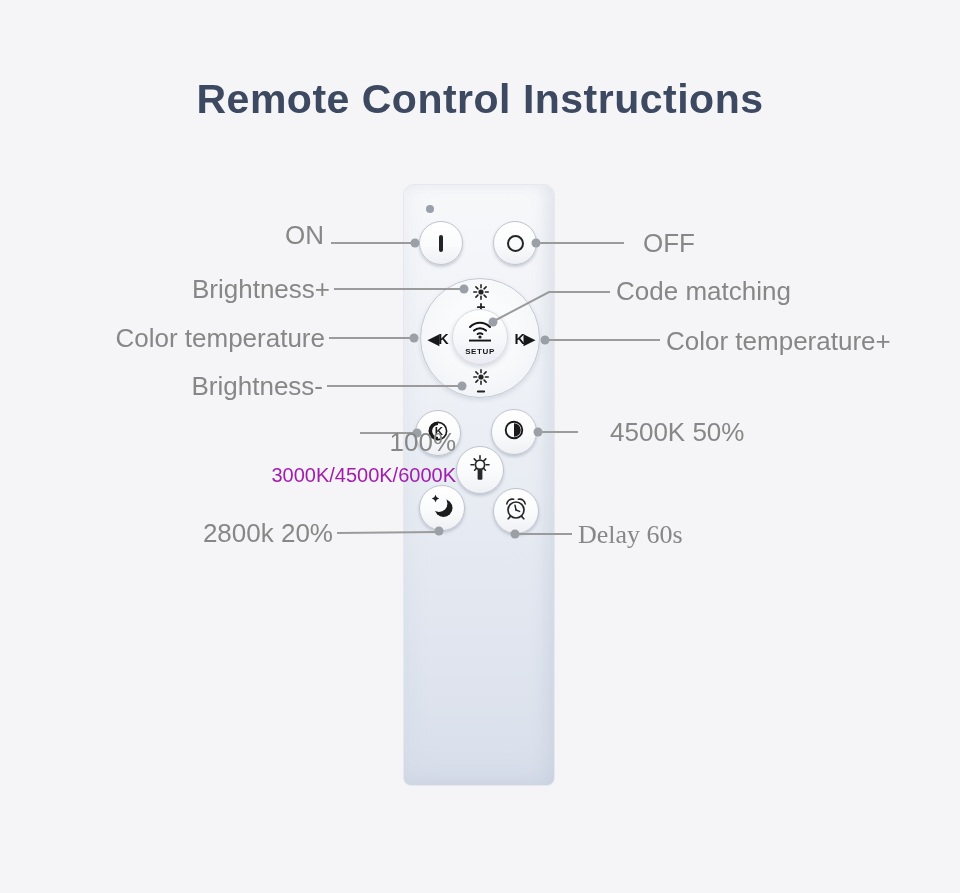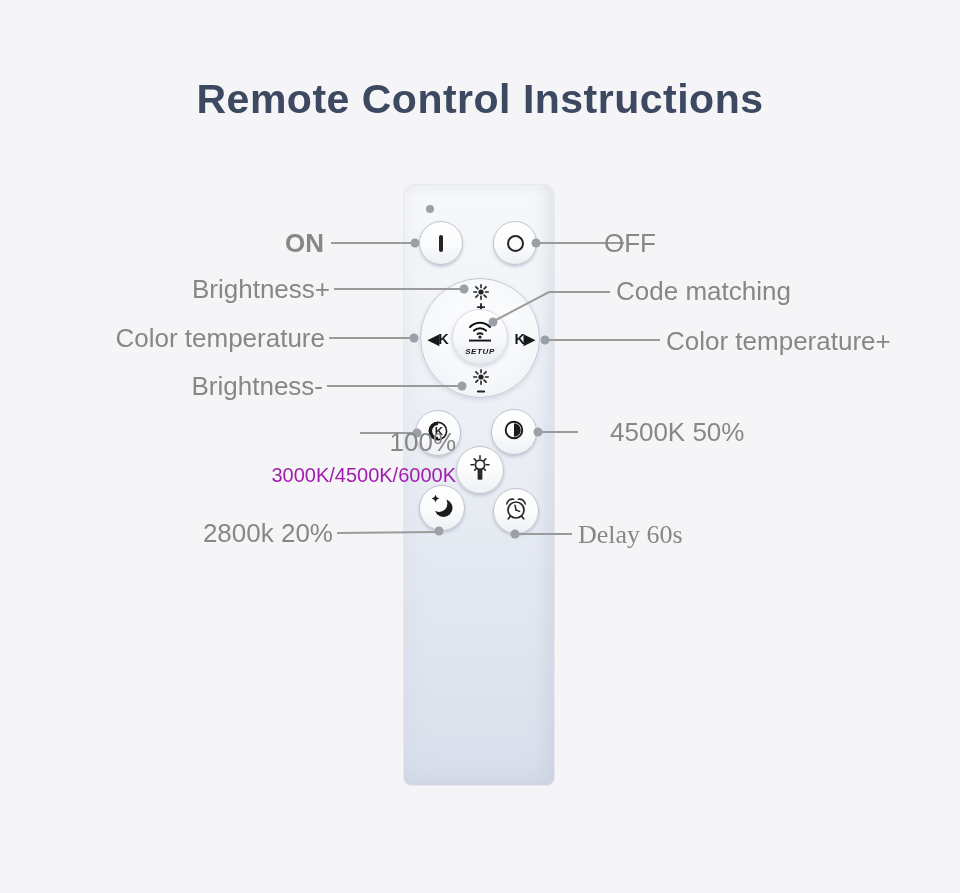--- a/index.html
+++ b/index.html
@@ -38,33 +38,33 @@
   .pad .icon-top    { position:absolute; left:50px; top:5px; }
   .pad .icon-bottom { position:absolute; left:50px; top:90px; }
   .pad .key-left  { position:absolute; left:7px;  top:60px; transform:translateY(-50%);
                     font-size:14.5px; font-weight:700; color:#17181a; letter-spacing:-1px; }
   .pad .key-right { position:absolute; right:5px; top:60px; transform:translateY(-50%);
                     font-size:14.5px; font-weight:700; color:#17181a; letter-spacing:-1px; }
   .setup { position:absolute; left:452px; top:309px; width:56px; height:56px; border-radius:50%;
            background:linear-gradient(180deg,#ffffff 0%,#f6f7fa 60%,#e9ecf2 100%);
            border:1px solid #d6dae2; box-shadow:0 2px 5px rgba(110,120,145,.28);
            display:flex; flex-direction:column; align-items:center; justify-content:center; }
-  .setup-label { font-size:8px; font-weight:700; letter-spacing:.6px; color:#151515; margin-top:1px;font-style:italic; }
+  .setup-label { font-size:8px; font-weight:700; letter-spacing:.6px; color:#151515; margin-top:1px; }
 
   .btn-k        { left:415px; top:410px; width:46px; height:46px; }
   .btn-contrast { left:491px; top:409px; width:46px; height:46px; }
   .btn-night    { left:456px; top:446px; width:48px; height:48px; }
   .btn-moon     { left:419px; top:485px; width:46px; height:46px; }
   .btn-alarm    { left:493px; top:488px; width:46px; height:46px; }
 
   
   .lbl { position:absolute; font-size:26px; color:#878787; line-height:1;
          transform:translateY(-50%); white-space:nowrap; }
-  .lbl-on    { right:636px; top:243px;font-weight:bold; }
-  .lbl-off   { left:604px;  top:243px; }
+  .lbl-on    { right:636px; top:235px; }
+  .lbl-off   { left:643px;  top:243px; }
   .lbl-bplus { right:630px; top:289px; }
   .lbl-code  { left:616px;  top:291px; }
   .lbl-ctm   { right:635px; top:338px; }
   .lbl-ctp   { left:666px;  top:341px; }
   .lbl-bminus{ right:637px; top:386px; }
   .lbl-mem   { left:156px; top:429px; width:300px; text-align:right; transform:none; }
   .lbl-mem .mem-main { font-size:26px; color:#878787; line-height:1; }
   .lbl-mem .mem-sub  { font-size:20px; color:#a21caf; line-height:1; margin-top:10px; }
   .lbl-4500 { left:584px; top:432px;margin-left:26px; }
   .lbl-20   { right:627px; top:533px; }

